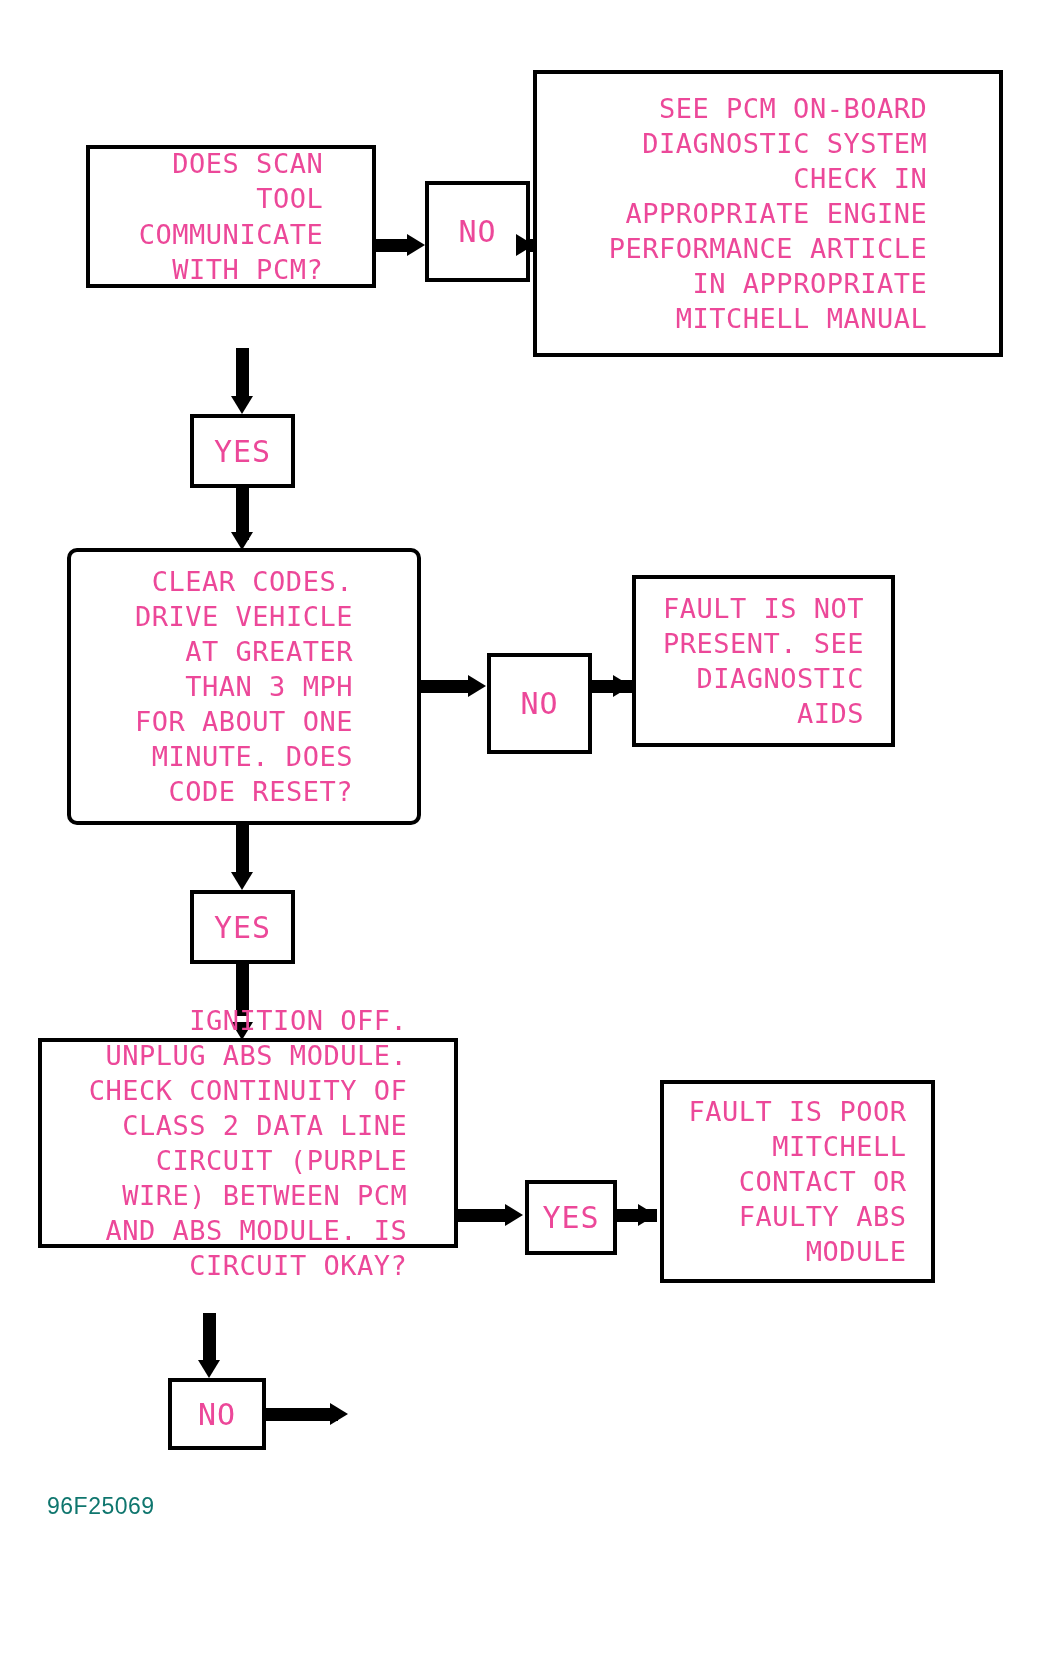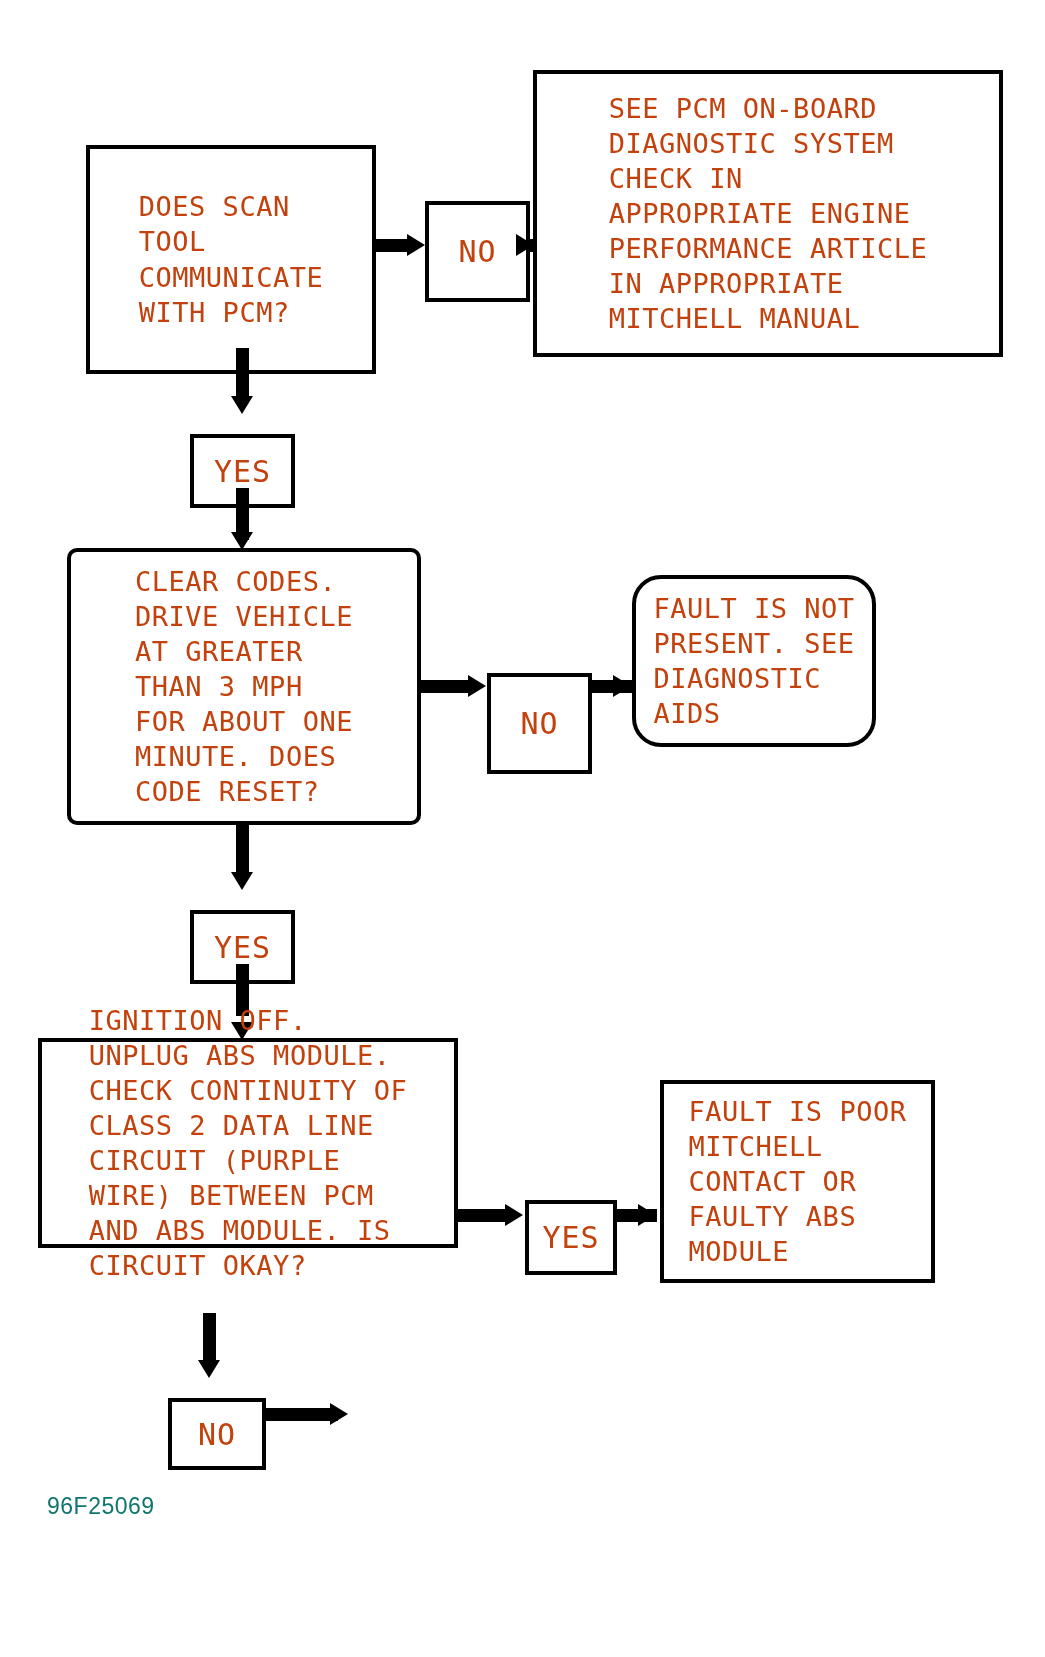--- a/index.html
+++ b/index.html
@@ -16,35 +16,34 @@
     font-family: "DejaVu Sans Mono", "Liberation Mono", monospace;
   }
   .node {
     position: absolute;
     box-sizing: border-box;
     border: 4px solid #000000;
     background: #ffffff;
     display: flex;
     align-items: center;
     justify-content: center;
-    text-align: left;
-    color: #c2410c;
+    text-align: right;
+    color: #ec4899;
   }
   .node .txt {
     display: block;
     white-space: pre-line;
     line-height: 1.30;
     letter-spacing: 0.5px;
   }
   
   .proc .txt { font-size: 27px; }
   
   .small {
     border-width: 4px;
-    margin-top: 20px;
   }
   .small .txt {
     font-size: 30px;
     letter-spacing: 1px;
   }
   
   .hline, .vline {
     position: absolute;
     background: #000000;
   }
@@ -70,21 +69,21 @@
     font-family: "Liberation Sans", sans-serif;
     font-size: 23px;
     letter-spacing: 0.5px;
   }
 </style>
 </head>
 <body>
 
 <div id="canvas">
 
-  <div class="node proc" style="left:86px; top:145px; width:290px; height:229px;">
+  <div class="node proc" style="left:86px; top:145px; width:290px; height:143px;">
     <span class="txt">DOES SCAN
 TOOL
 COMMUNICATE
 WITH PCM?</span>
   </div>
 
   <div class="hline" style="left:376px; top:239px; width:33px; height:13px;"></div>
   <div class="arrow-r" style="left:407px; top:234px;"></div>
 
   <div class="node small" style="left:425px; top:181px; width:105px; height:101px;">
@@ -127,21 +126,21 @@
   <div class="hline" style="left:421px; top:680px; width:48px; height:13px;"></div>
   <div class="arrow-r" style="left:468px; top:675px;"></div>
 
   <div class="node small" style="left:487px; top:653px; width:105px; height:101px;">
     <span class="txt">NO</span>
   </div>
 
   <div class="hline" style="left:592px; top:680px; width:40px; height:13px;"></div>
   <div class="arrow-r" style="left:613px; top:675px;"></div>
 
-  <div class="node proc" style="left:632px; top:575px; width:244px; height:172px;border-radius:29px;">
+  <div class="node proc" style="left:632px; top:575px; width:263px; height:172px;">
     <span class="txt">FAULT IS NOT
 PRESENT. SEE
 DIAGNOSTIC
 AIDS</span>
   </div>
 
   <div class="vline" style="left:236px; top:825px; width:13px; height:52px;"></div>
   <div class="arrow-d" style="left:231px; top:872px;"></div>
 
   <div class="node small" style="left:190px; top:890px; width:105px; height:74px;">

